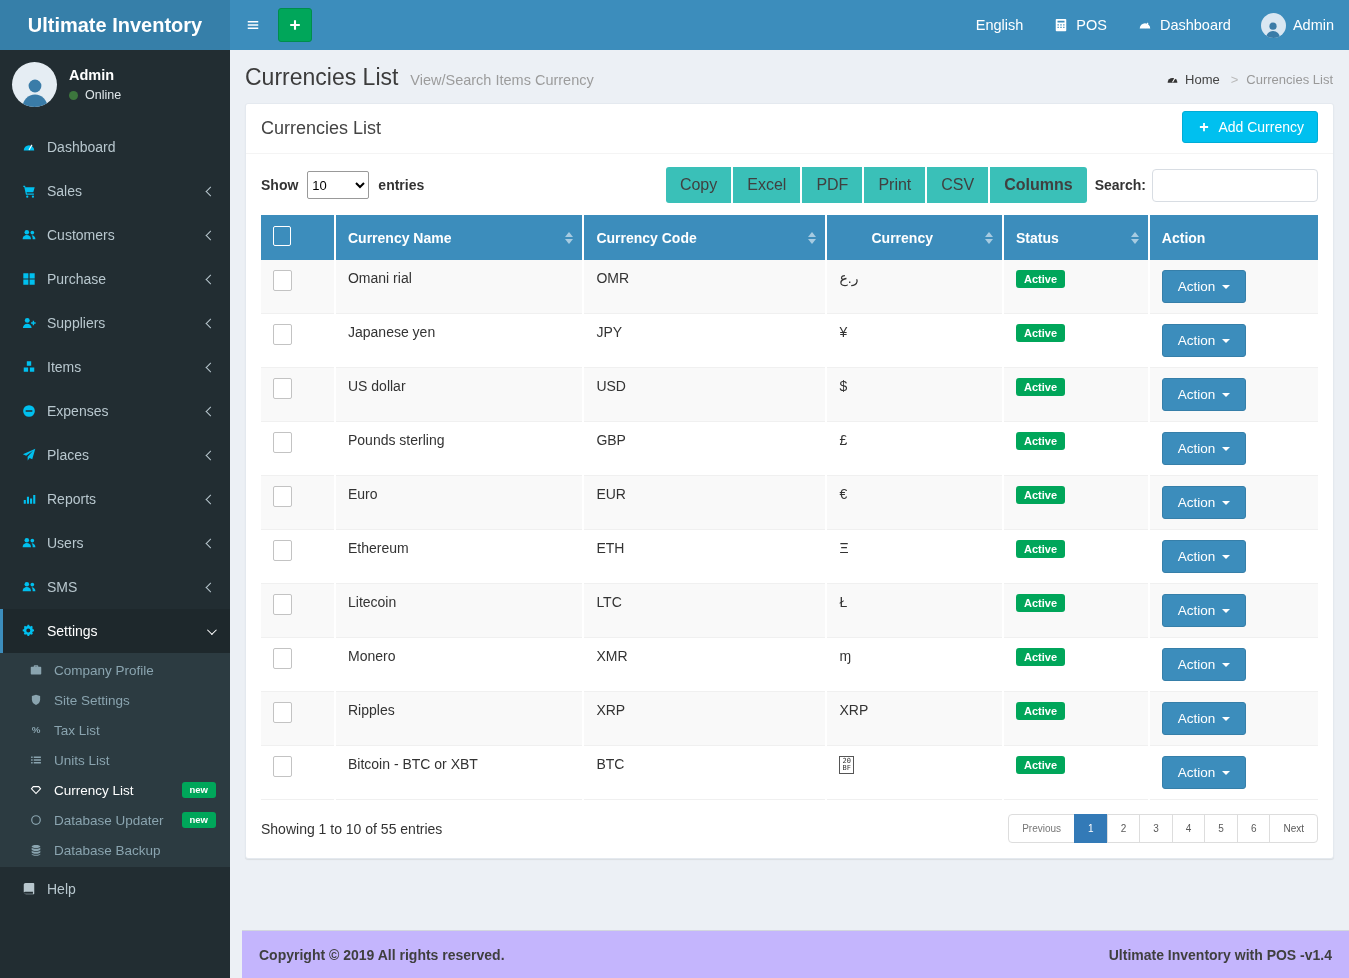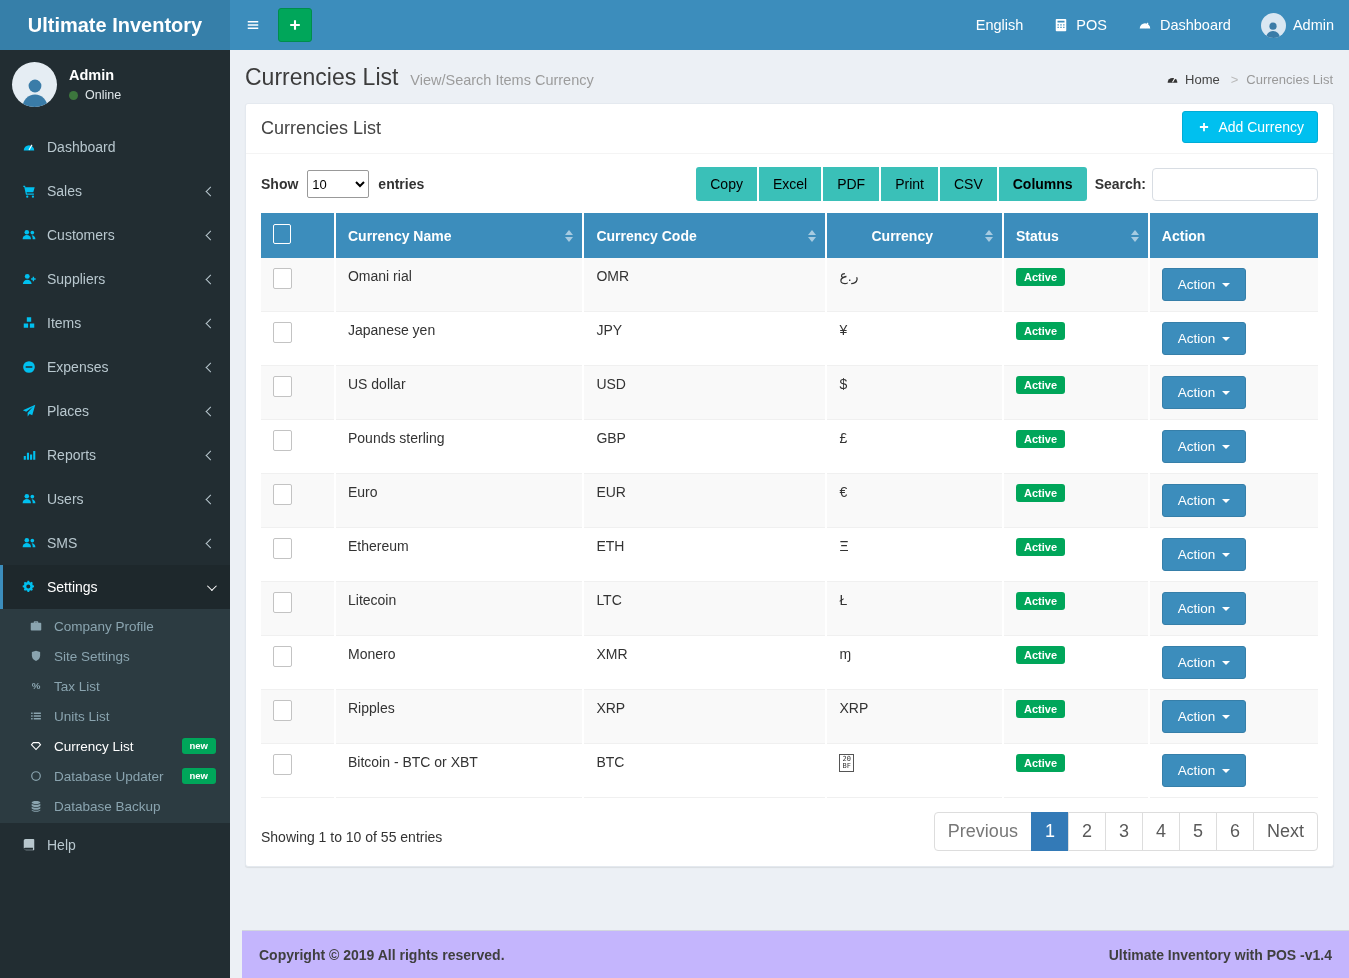--- a/index.html
+++ b/index.html
@@ -76,22 +76,22 @@
   .box-title { margin:0; font-size:18px; font-weight:400; color:#444; }
   .btn-add { position:absolute; right:15px; top:7px; background:#00c0ef; border:1px solid #00acd6; color:#fff;
              font-size:14px; padding:7px 13px; border-radius:3px; display:flex; align-items:center; gap:6px; cursor:pointer; }
 
   .box-body { padding:13px 15px 15px; }
   .controls { display:flex; align-items:center; justify-content:space-between; margin-bottom:12px;gap:36px; }
   .length { display:flex; align-items:center; gap:9px; font-weight:700; font-size:14px; color:#333; }
   .length select { width:62px; height:28px; border:1px solid #999; border-radius:2px; background:#fff; font-size:13px; }
   .right-controls { display:flex; align-items:center; gap:6px; }
   .export-group { display:flex; margin-right:2px; }
-  .ebtn { background:#3ac0b8; color:#000000; border:0; border-right:2px solid #fff; padding:9px 14px;
-          font-size:14px; cursor:pointer; font-family:inherit;text-align:right; }
+  .ebtn { background:#3ac0b8; color:#404040; border:0; border-right:2px solid #fff; padding:9px 14px;
+          font-size:16px; cursor:pointer; font-family:inherit;text-align:right; }
   .ebtn:first-child { border-radius:3px 0 0 3px; }
   .ebtn:last-child { border-right:0; border-radius:0 3px 3px 0;font-weight:bold; }
   .search-label { font-weight:700; font-size:14px; color:#333; }
   .search-input { width:166px; height:33px; border:1px solid #d8dde3; border-radius:4px; padding:0 9px; font-size:13px; }
 
   table.dt { width:100%; border-collapse:collapse; font-size:14px; color:#333; }
   .dt thead th { background:#3c8dbc; color:#fff; text-align:left; font-weight:700; padding:11px 12px;
                  position:relative; font-size:14px; }
   .dt thead th + th { border-left:2px solid #fff; }
   .dt th:nth-child(1){ width:7%; }  .dt th:nth-child(2){ width:23.5%; }
@@ -109,21 +109,21 @@
                   border-radius:3px; display:inline-block; }
   .btn-action { background:#3c8dbc; border:1px solid #367fa9; color:#fff; font-size:13.5px; padding:8px 15px;
                 border-radius:3px; display:inline-flex; align-items:center; gap:7px; cursor:pointer; font-family:inherit; }
   .caret { width:0; height:0; border-left:4px solid transparent; border-right:4px solid transparent; border-top:4px solid #fff; }
   .tofu { display:inline-block; border:1px solid #555; padding:1px 2px; font-size:7px; line-height:7px;
           text-align:center; font-family:"DejaVu Sans Mono",monospace; color:#333; }
 
   .table-footer { display:flex; justify-content:space-between; align-items:flex-end; margin-top:14px; }
   .info { font-size:14px; color:#333; padding-bottom:6px; }
   .pagination { display:flex; list-style:none; margin:0; padding:0; }
-  .pagination li { border:1px solid #ddd; background:#fff; color:#5a5a5a; font-size:18px; padding:8px 13px;
+  .pagination li { border:1px solid #ddd; background:#fff; color:#5a5a5a; font-size:10px; padding:8px 13px;
                    margin-left:-1px; cursor:pointer; user-select:none; }
   .pagination li:first-child { border-radius:4px 0 0 4px; margin-left:0; color:#777; }
   .pagination li:last-child { border-radius:0 4px 4px 0; }
   .pagination li.active { background:#337ab7; border-color:#337ab7; color:#fff; }
 
   .main-footer { position:absolute; left:242px; right:0; bottom:0; height:48px; background:#c4b5fd;
                  border-top:1px solid #d2d6de; display:flex; align-items:center; justify-content:space-between;
                  padding:0 17px; font-size:14px; font-weight:700; color:#3f3f3f; }
 </style>
 </head>
@@ -220,20 +220,30 @@
       <li class="mi ">
     <span class="icon ">
           <svg viewBox="0 0 16 16" width="14" height="14" fill="currentColor" aria-hidden="true">
             <circle cx="5.5" cy="4.8" r="2.6"></circle>
             <path d="M.7 12.8a4.8 4.8 0 0 1 9.6 0z"></path>
             <circle cx="11.8" cy="5.2" r="2.1"></circle>
             <path d="M11 8.3a4.2 4.2 0 0 1 4.3 4.5h-3.1a6.5 6.5 0 0 0-1.2-4.5z"></path>
           </svg>
         </span>
     <span class="mlabel">Customers</span>
+
+    <span class="chev left"></span>
+  </li>
+      <li class="mi ">
+    <span class="icon ">
+          <svg viewBox="0 0 16 16" width="14" height="14" fill="currentColor" aria-hidden="true">
+            <path d="M1.5 1.5h5.8v5.8H1.5zM8.7 1.5h5.8v5.8H8.7zM1.5 8.7h5.8v5.8H1.5zM8.7 8.7h5.8v5.8H8.7z"></path>
+          </svg>
+        </span>
+    <span class="mlabel">Purchase</span>
 
     <span class="chev left"></span>
   </li>
       <li class="mi ">
     <span class="icon ">
           <svg viewBox="0 0 16 16" width="14" height="14" fill="currentColor" aria-hidden="true">
             <circle cx="6" cy="5" r="2.8"></circle>
             <path d="M1 13.8a5 5 0 0 1 10 0zM12.2 5.4h1.6v1.8h1.8v1.6h-1.8v1.8h-1.6V8.8h-1.8V7.2h1.8z"></path>
           </svg>
         </span>

